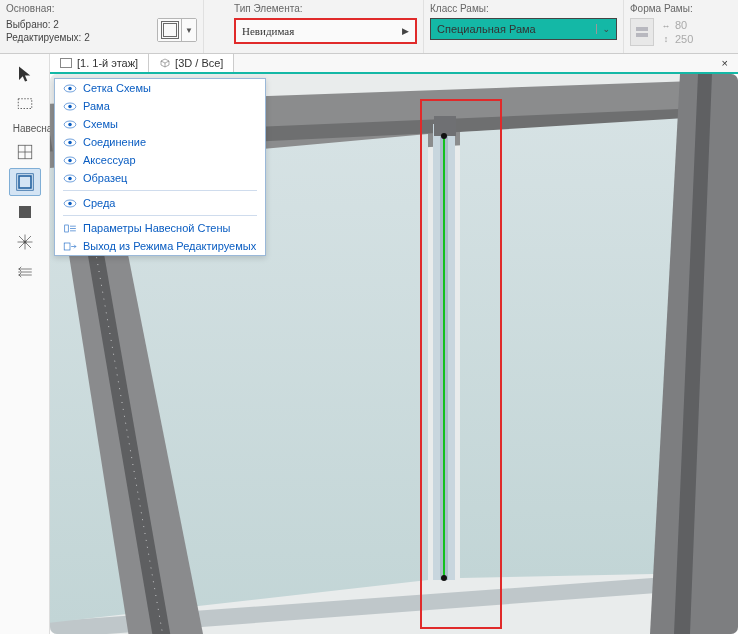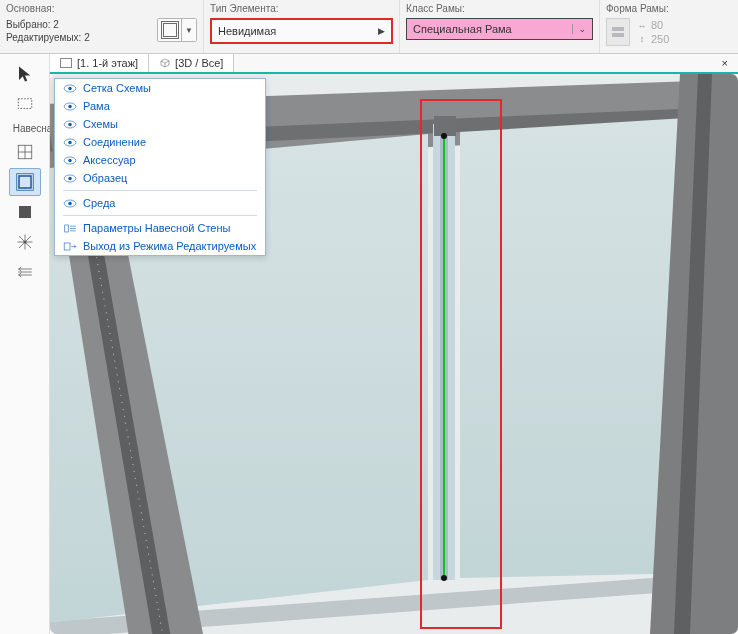--- a/index.html
+++ b/index.html
@@ -10,27 +10,27 @@
   .sec-main { width: 204px; }
   .sec-main .body { display: flex; align-items: flex-start; justify-content: space-between; gap: 24px; }
   .sel-info { font-size: 10px; color: #444; line-height: 13px; }
   .icon-btn-grp { display: flex; border: 1px solid #b5b5b5; border-radius: 2px; height: 24px; }
   .icon-btn-grp .part { display: flex; align-items: center; justify-content: center; width: 24px; border-right: 1px solid #b5b5b5; background: #fafafa; }
   .icon-btn-grp .part:last-child { border-right: none; width: 14px; }
   .icon-btn-grp .arrow { font-size: 8px; color: #555; }
   .sq-icon { width: 14px; height: 14px; border: 1.5px solid #6a6a6a; position: relative; }
   .sq-icon::after { content: ""; position: absolute; inset: -3px; border: 1px solid #6a6a6a; }
 
-  .sec-type { width: 196px; }
-  .type-dd { height: 26px; border: 2px solid #e02a2a; background: #fafafa; display: flex; align-items: center; justify-content: space-between; padding: 0 6px; font-size: 11px; color: #333; }
+  .sec-type { width: 196px; margin-left: 24px; }
+  .type-dd { height: 26px; border: 2px solid #e02a2a; background: #fafafa; display: flex; align-items: center; justify-content: space-between; padding: 0 6px; font-size: 11px; color: #333; font-family: Liberation Serif, serif; }
   .type-dd .arrow-r { font-size: 9px; color: #444; }
 
   .sec-class { width: 200px; }
   .sec-class .body { display: flex; gap: 4px; }
-  .class-dd { flex: 1; height: 22px; border: 1px solid #444; background: #f9a8d4; display: flex; align-items: center; justify-content: space-between; padding: 0 6px; font-size: 11px; }
+  .class-dd { flex: 1; height: 22px; border: 1px solid #444; background: #14b8a6; display: flex; align-items: center; justify-content: space-between; padding: 0 6px; font-size: 11px; }
   .class-dd .arrow-d { font-size: 9px; color: #444; border-left: 1px solid #999; padding-left: 5px; }
 
   .sec-form { flex: 1; border-right: none; }
   .sec-form .body { display: flex; align-items: center; gap: 6px; }
   .form-icon { width: 24px; height: 28px; background: #e8e8e8; border: 1px solid #cfcfcf; display: flex; flex-direction: column; align-items: center; justify-content: center; gap: 2px; }
   .form-icon .bar { width: 12px; height: 4px; background: #b8b8bf; }
   .dim-col { display: flex; flex-direction: column; gap: 2px; }
   .dim-row { display: flex; align-items: center; gap: 3px; }
   .dim-ic { display: inline-block; width: 12px; height: 10px; font-size: 9px; color: #999; text-align: center; }
   .dim-val { font-size: 11px; color: #aaa; }

